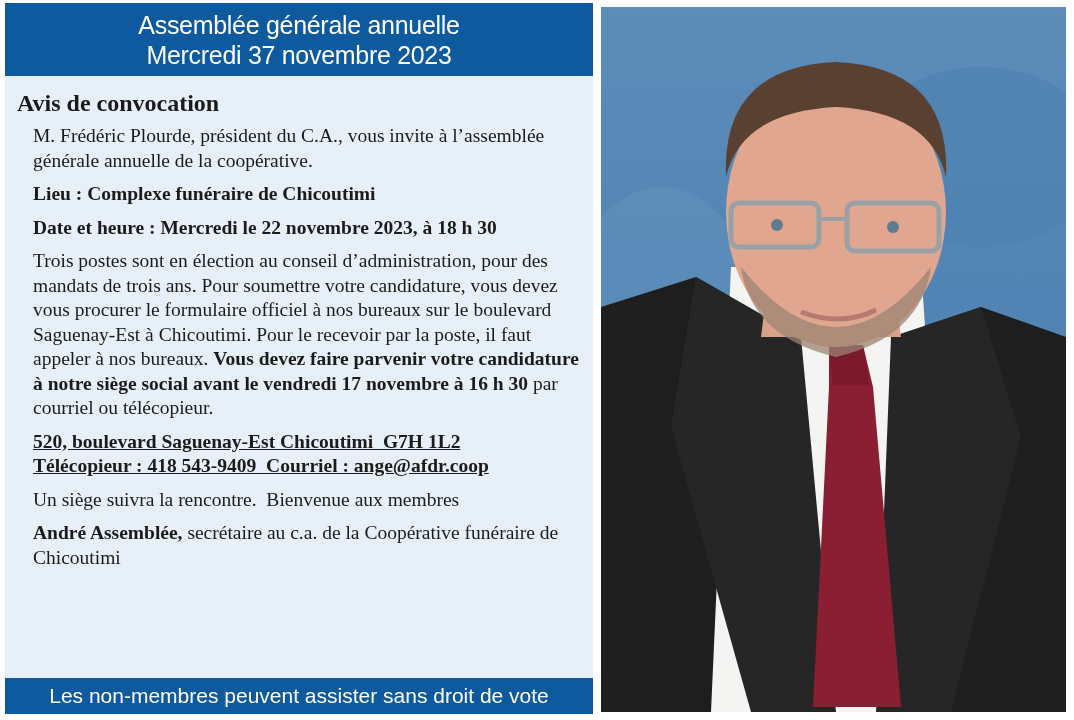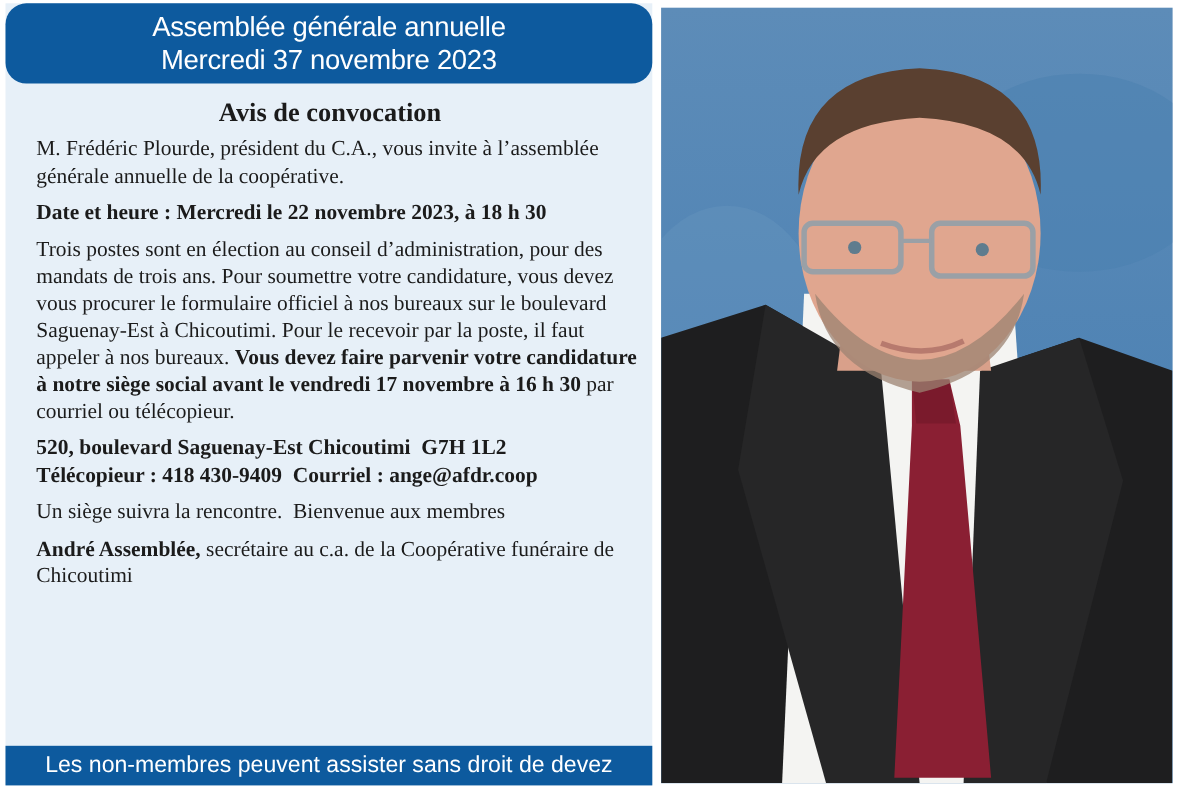--- a/index.html
+++ b/index.html
@@ -1,61 +1,62 @@
 <!DOCTYPE html>
 <html><head>
 <meta charset="utf-8">
 <style>
   html, body { margin:0; padding:0; }
   body { width:1074px; height:720px; background:#ffffff; position:relative; overflow:hidden; }
   .notice { position:absolute; left:5px; top:3px; width:588px; height:711px; background:#e7f0f8; }
   .banner { position:absolute; left:0; top:0; width:588px; height:73px; background:#0d5a9e; color:#ffffff;
             font-family:"Liberation Sans", sans-serif; font-size:25px; line-height:30px; text-align:center;
-            display:flex; flex-direction:column; justify-content:center;border-radius:19px; }
+            display:flex; flex-direction:column; justify-content:center; }
   .banner span { display:block; letter-spacing:-0.3px; }
   .body { position:absolute; left:12px; top:76px; width:566px; font-family:"Liberation Serif", serif; color:#1b1b1b;
           font-size:19.5px; line-height:24.5px; }
-  .title { text-align:center; font-weight:bold; font-size:24px; line-height:30px; margin:9px 0 6px 0; }
+  .title { font-weight:bold; font-size:24px; line-height:30px; margin:9px 0 6px 0; }
   .p { margin:0 0 9px 16px; }
   .b { font-weight:bold; }
   .footer { position:absolute; left:0; top:675px; width:588px; height:36px; background:#0d5a9e; color:#ffffff;
             font-family:"Liberation Sans", sans-serif; font-size:21px; line-height:36px; text-align:center; }
   .photo { position:absolute; left:601px; top:7px; width:465px; height:705px; overflow:hidden;
            background:linear-gradient(180deg,#5d8cb8 0%,#4f83b4 50%,#5a8dbb 100%); }
 </style>
 </head>
 <body>
 
 <div class="notice">
   <div class="banner">
     <span>Assemblée générale annuelle</span>
     <span>Mercredi 37 novembre 2023</span>
   </div>
 
   <div class="body">
     <div class="title">Avis de convocation</div>
     <p class="p">M. Frédéric Plourde, président du C.A., vous invite à l’assemblée générale annuelle de la coopérative.</p>
+    <p class="p b">Lieu : Complexe funéraire de Chicoutimi</p>
     <p class="p b">Date et heure : Mercredi le 22 novembre 2023, à 18 h 30</p>
     <p class="p">
       <span>Trois postes sont en élection au conseil d’administration, pour des mandats de trois ans. Pour soumettre votre candidature, vous devez vous procurer le formulaire officiel à nos bureaux sur le boulevard Saguenay-Est à Chicoutimi. Pour le recevoir par la poste, il faut appeler à nos bureaux.</span>
       <span class="b">Vous devez faire parvenir votre candidature à notre siège social avant le vendredi 17 novembre à 16 h 30</span>
       <span>par courriel ou télécopieur.</span>
     </p>
-    <p class="p b" style="margin-bottom:9px;">
+    <p class="p b" style="margin-bottom:9px;text-decoration:underline;">
       <span style="display:block;white-space:pre;">520, boulevard Saguenay-Est Chicoutimi  G7H 1L2</span>
-      <span style="display:block;white-space:pre;">Télécopieur : 418 430-9409  Courriel : ange@afdr.coop</span>
+      <span style="display:block;white-space:pre;">Télécopieur : 418 543-9409  Courriel : ange@afdr.coop</span>
     </p>
     <p class="p" style="white-space:pre;">Un siège suivra la rencontre.  Bienvenue aux membres</p>
     <p class="p">
       <span class="b">André Assemblée,</span>
       <span>secrétaire au c.a. de la Coopérative funéraire de Chicoutimi</span>
     </p>
   </div>
 
-  <div class="footer">Les non-membres peuvent assister sans droit de devez</div>
+  <div class="footer">Les non-membres peuvent assister sans droit de vote</div>
 </div>
 
 <div class="photo" title="Portrait of a man with glasses in a dark suit, white shirt and red patterned tie against a blue backdrop">
   <svg width="465" height="705" viewBox="0 0 465 705">
 
     <ellipse cx="380" cy="150" rx="120" ry="90" fill="#4a7fb0" opacity="0.5"></ellipse>
     <ellipse cx="60" cy="300" rx="90" ry="120" fill="#6a97c0" opacity="0.35"></ellipse>
 
     <path d="M0,300 L95,270 L200,330 L290,330 L380,300 L465,330 L465,705 L0,705 Z" fill="#1e1e1f"></path>
 

